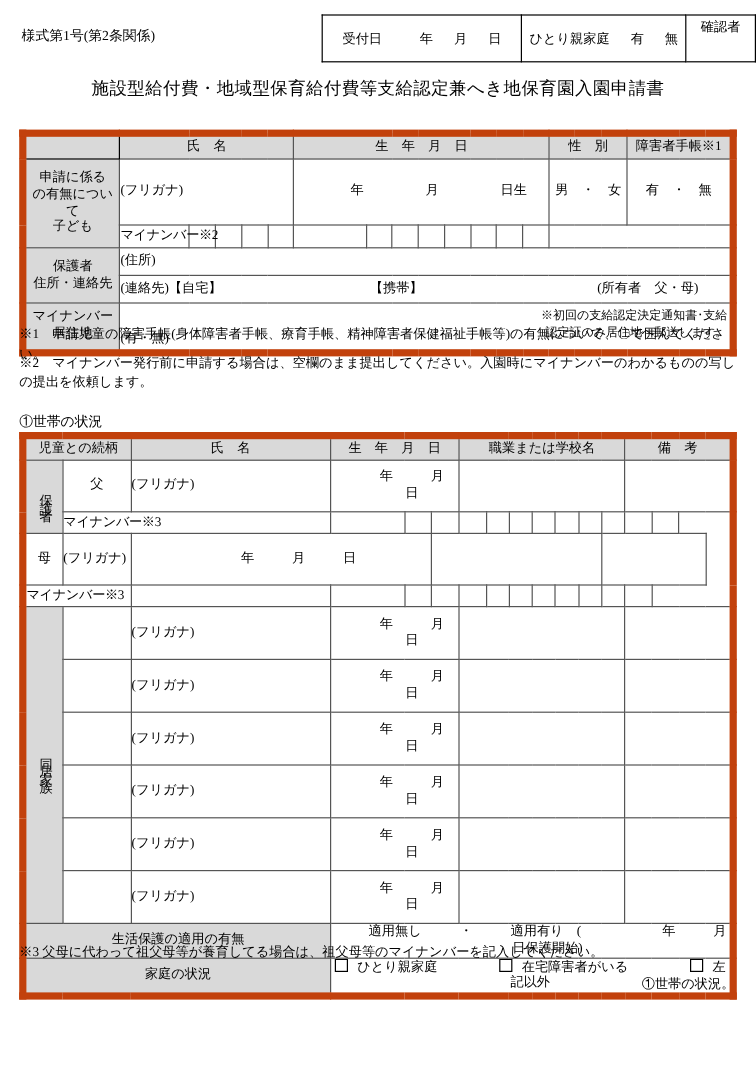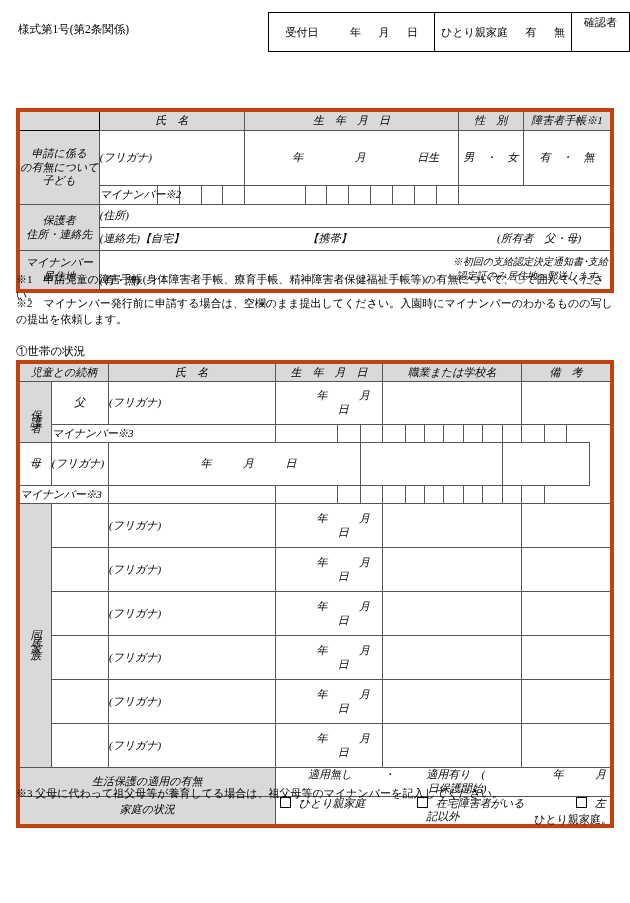--- a/index.html
+++ b/index.html
@@ -22,22 +22,21 @@
     width: 630px;
     height: 903px;
     box-sizing: border-box;
     padding: 15px;
   }
 
   
   table.frm {
     border-collapse: collapse;
     table-layout: fixed;
-    border: 4px solid #c2410c;
-    font-style: italic;
+    border: 6px solid #c2410c;
   }
   table.frm td {
     border: 1px solid #555;
     padding: 0;
     vertical-align: middle;
     font-size: 11px;
     line-height: 1.25;
   }
   table.frm td.outer { border-color: #000; }
   .shade { background: #d9d9d9; }
@@ -175,20 +174,21 @@
           </td>
           <td class="conf" style="width:58px;margin-left:14px;">
             <span>確認者</span>
           </td>
         </tr>
       </tbody>
         </table>
     </div>
   </div>
 
+  <div class="doctitle">施設型給付費・地域型保育給付費等支給認定兼へき地保育園入園申請書</div>
 
   <div class="t1wrap">
     <table class="frm" id="table1">
       <colgroup>
         <col style="width:78px">
         <col style="width:56px">
         <col style="width:21px">
           <col style="width:21px">
           <col style="width:21px">
           <col style="width:21px">
@@ -531,15 +531,15 @@
           <span class="sp-l"></span>
           <span class="chk"></span>
           <span>左記以外</span>
         </td>
       </tr>
     </tbody>
       </table>
   </div>
 
   <div class="note3">※3 父母に代わって祖父母等が養育してる場合は、祖父母等のマイナンバーを記入してください。</div>
-  <div class="backside">ひとり親家庭。</div>
+  <div class="backside">①世帯の状況。</div>
 
 </div>
 
 </body></html>

